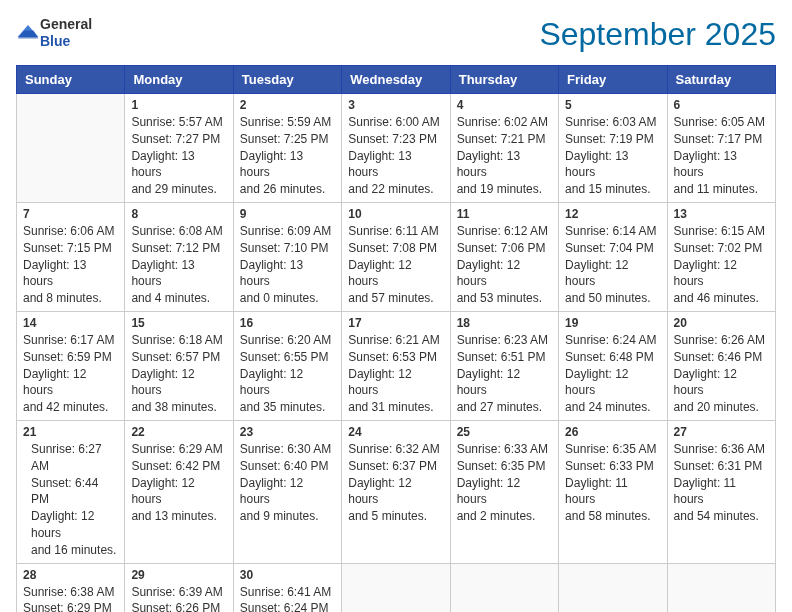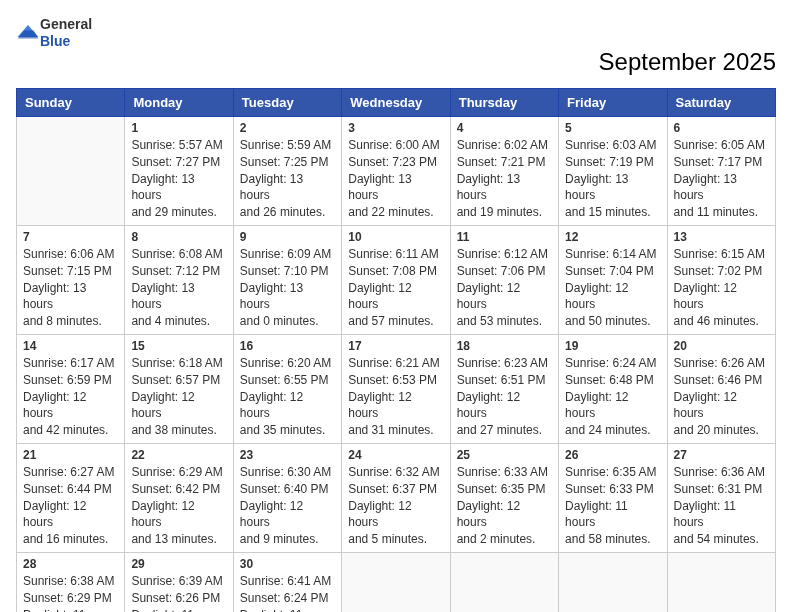--- a/index.html
+++ b/index.html
@@ -32,24 +32,23 @@
     .logo-text span:first-child { color: #333; }
     .logo-text span:last-child { color: #2255aa; }
     .logo-icon {
       width: 24px;
       height: 24px;
     }
     .title-block {
       text-align: right;
     }
     .month-title {
-      font-size: 24px;
-      color: #000000;
+      font-size: 32px;
+      color: #0369a1;
       font-weight: normal;
-      margin-top: 32px;
     }
     .subtitle {
       font-size: 16px;
       color: #555;
     }
     table {
       width: 100%;
       border-collapse: collapse;
       border: 1px solid #ccc;
       padding-left: 16px;
@@ -264,21 +263,21 @@
           <span class="day-num">20</span>
           <div class="cell-content" style="white-space: pre-line;">Sunrise: 6:26 AM
 Sunset: 6:46 PM
 Daylight: 12 hours
 and 20 minutes.</div>
         </td>
       </tr>
       <tr class="week-row">
         <td>
           <span class="day-num">21</span>
-          <div class="cell-content" style="white-space: pre-line;">Sunrise: 6:27 AM
+          <div class="cell-content" style="white-space: pre-line; margin-left: 8px;">Sunrise: 6:27 AM
 Sunset: 6:44 PM
 Daylight: 12 hours
 and 16 minutes.</div>
         </td>
         <td>
           <span class="day-num">22</span>
           <div class="cell-content" style="white-space: pre-line;">Sunrise: 6:29 AM
 Sunset: 6:42 PM
 Daylight: 12 hours
 and 13 minutes.</div>

